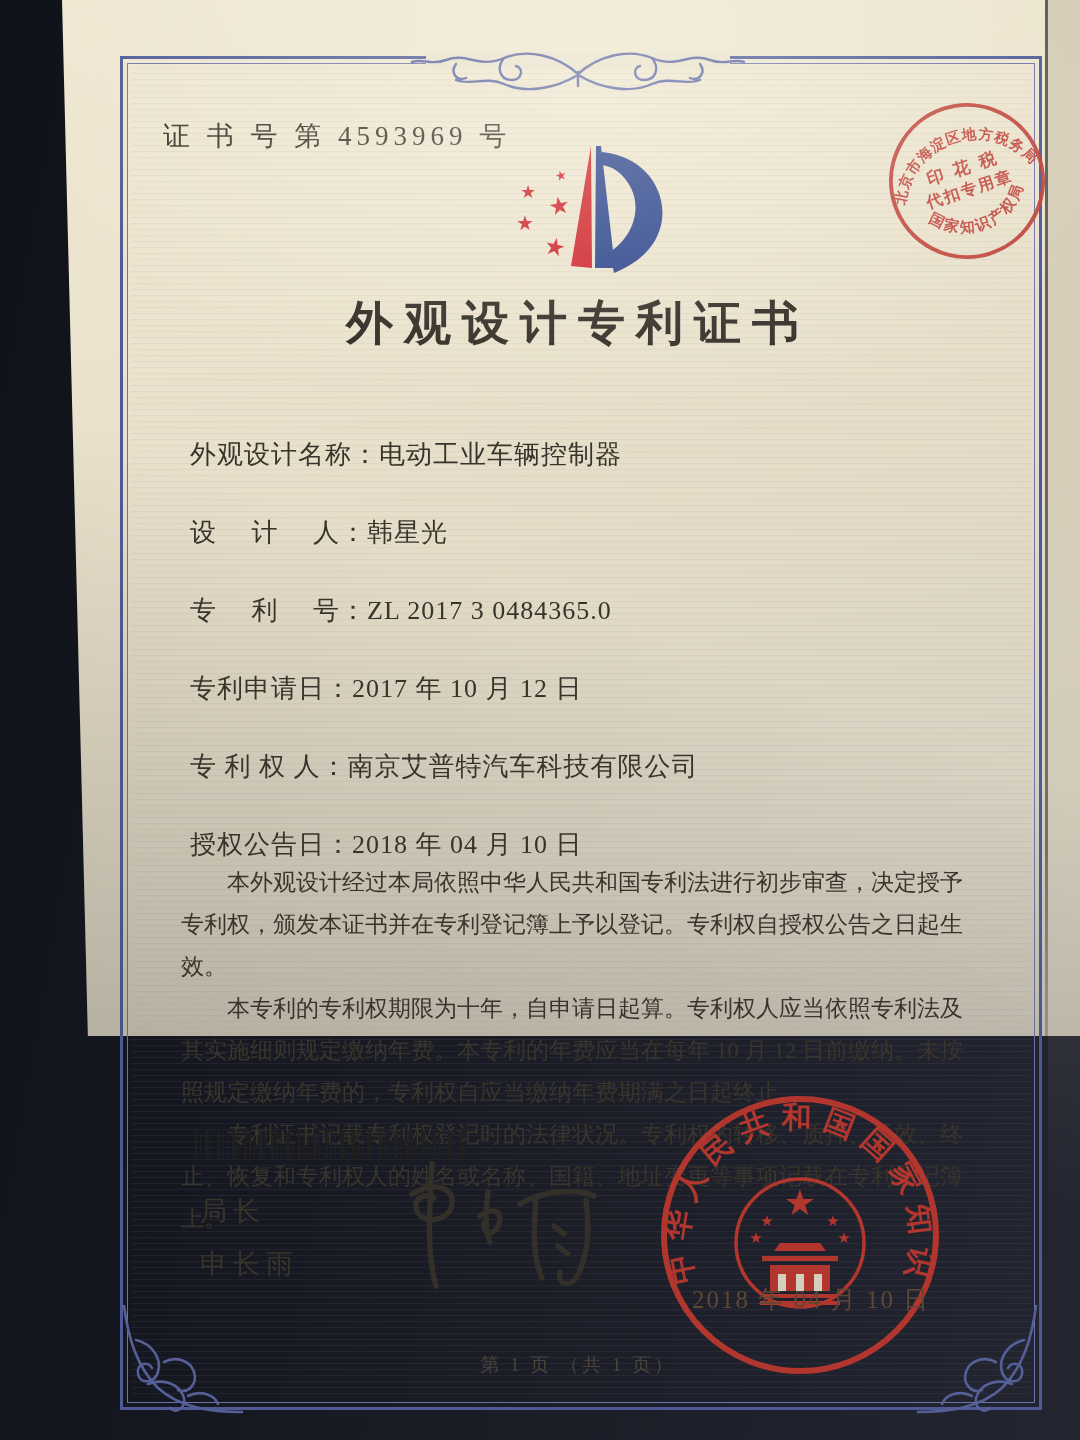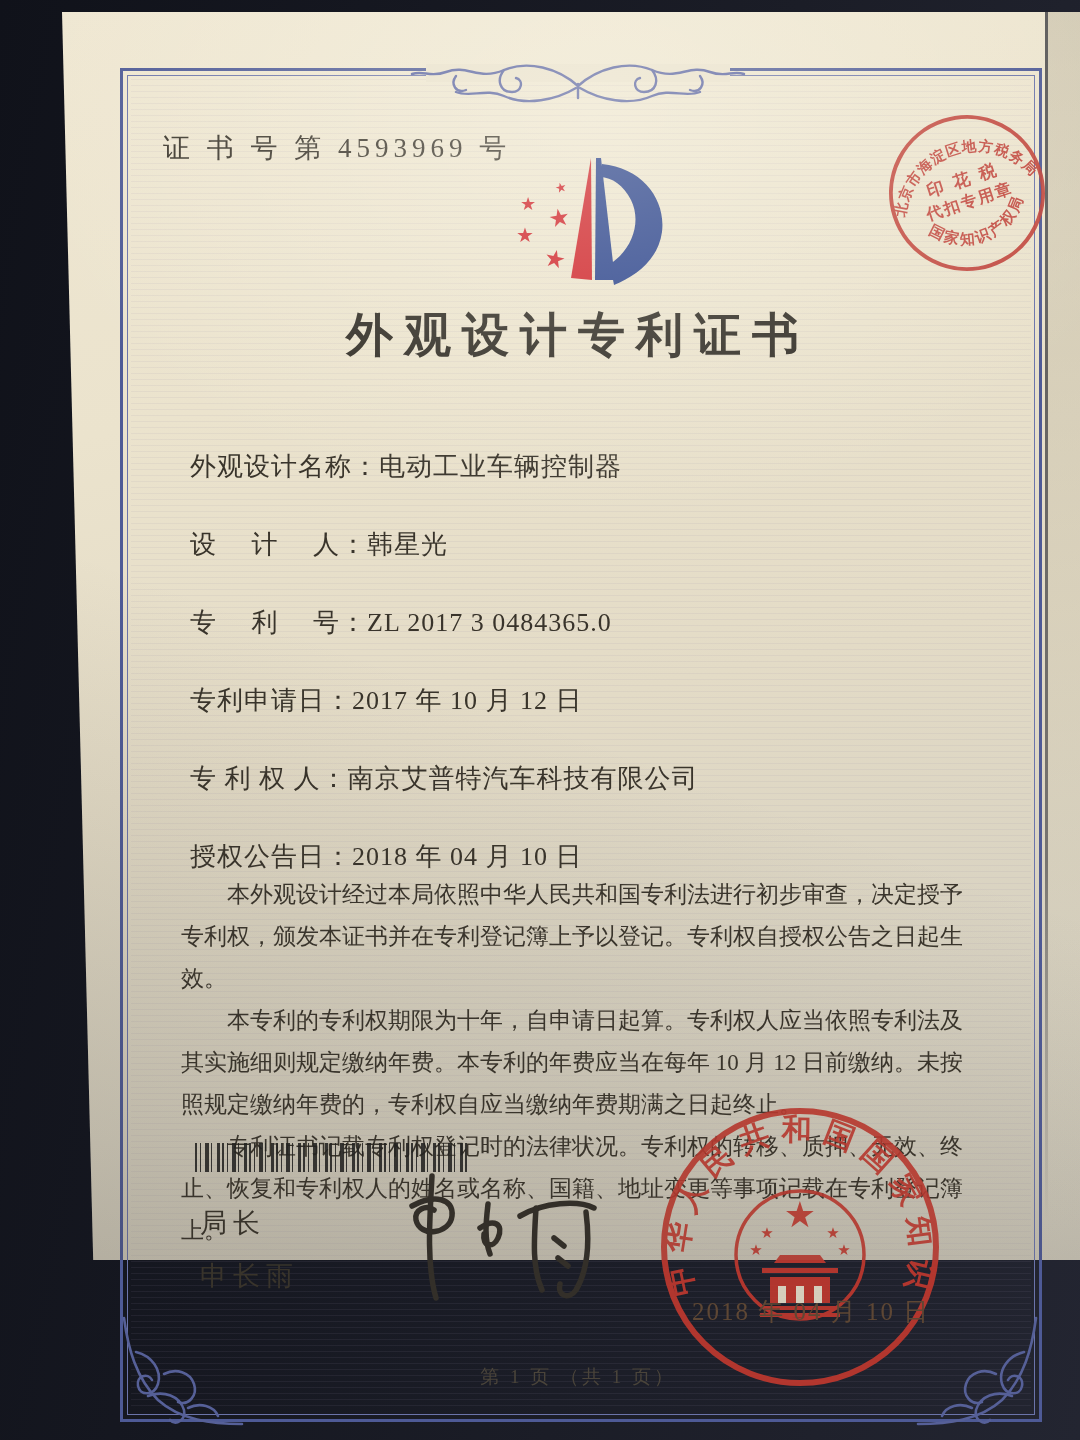--- a/index.html
+++ b/index.html
@@ -4,21 +4,21 @@
 <style>
   html,body{margin:0;padding:0;}
   body{
     width:1080px;height:1440px;overflow:hidden;
     background:#171922;
     font-family:"Liberation Serif","DejaVu Serif",serif;
   }
   .scene{position:relative;width:1080px;height:1440px;
     background:linear-gradient(100deg,#10121a 0%,#1b1d27 60%,#232531 100%);}
   .paper{
-    position:absolute;left:0;top:12px;width:1080px;height:1248px;
+    position:absolute;left:0;top:0;width:1080px;height:1036px;
     clip-path:polygon(62px 0,1080px 0,1080px 1440px,98px 1440px);
     background:linear-gradient(168deg,#efe7d2 0%,#ebe3cd 30%,#e3dbc6 55%,#d8d2c1 78%,#c9c4b6 100%);
   }
   .lighting{position:absolute;inset:0;pointer-events:none;
     background:
       radial-gradient(90% 55% at 55% 8%, rgba(255,253,242,.35), rgba(255,253,242,0) 60%),
       linear-gradient(200deg, rgba(0,0,0,0) 55%, rgba(52,47,40,.10) 78%, rgba(52,47,40,.20) 100%);}
   .page-edge{position:absolute;left:1045px;top:0;width:3px;height:1210px;
     background:linear-gradient(180deg,rgba(35,36,44,.75) 0%,rgba(35,36,44,.55) 70%,rgba(35,36,44,0) 100%);}
   .page-edge-strip{position:absolute;left:1048px;top:0;width:32px;height:1290px;

